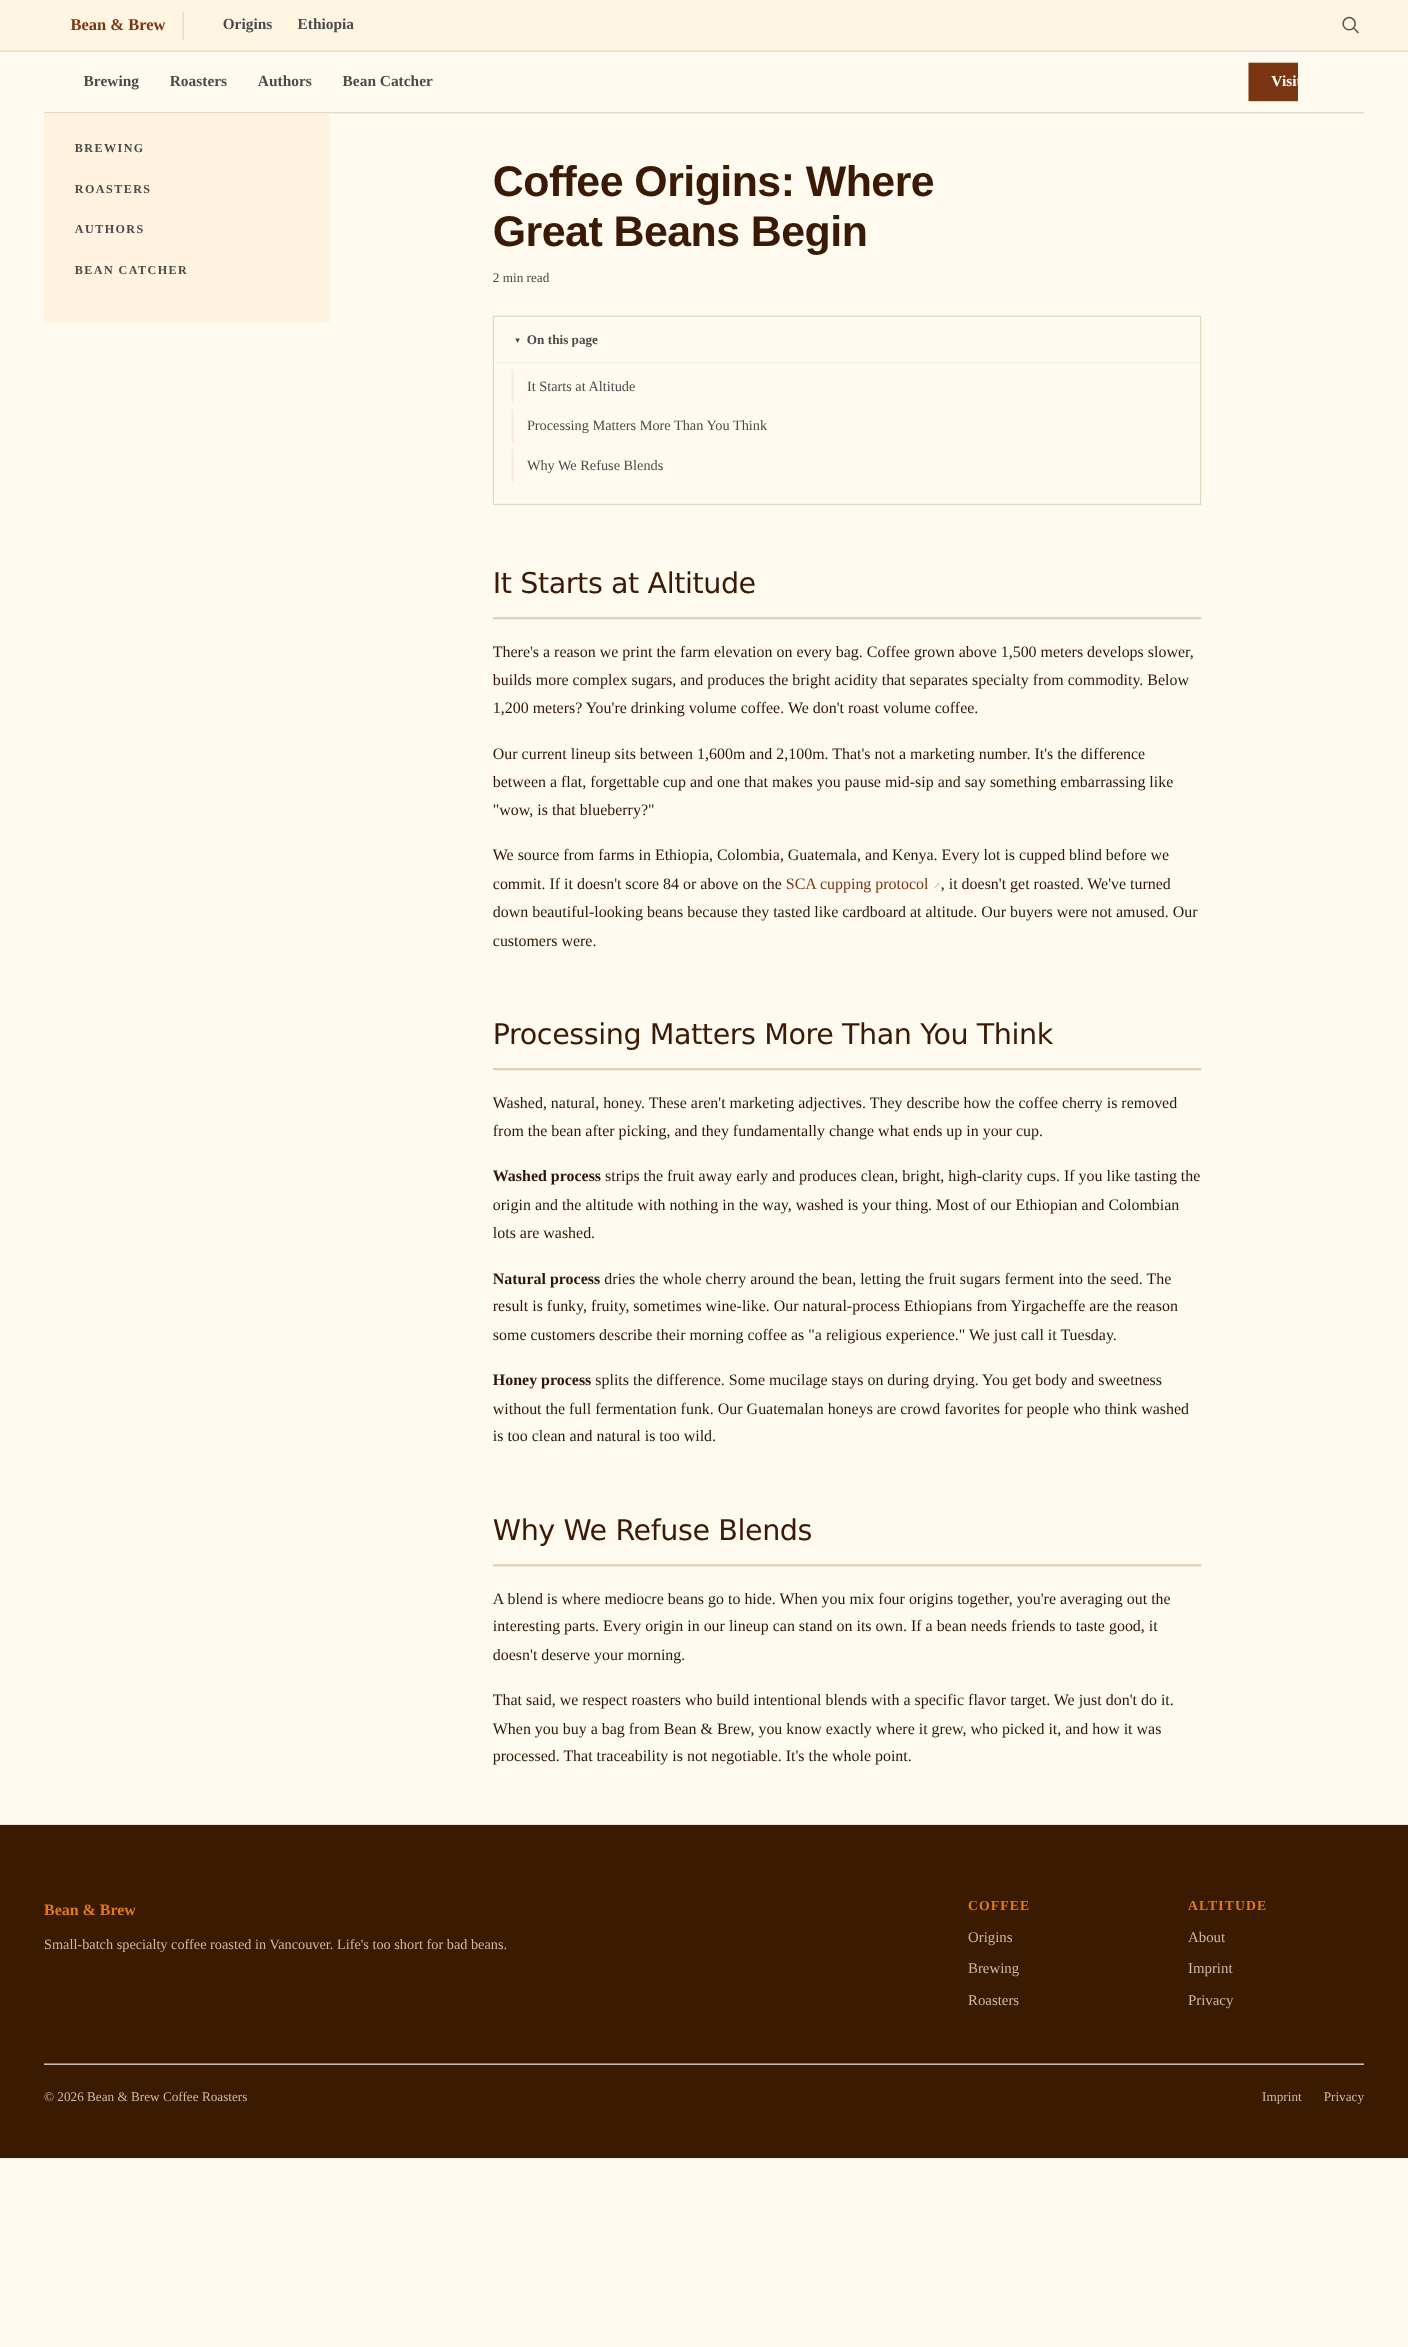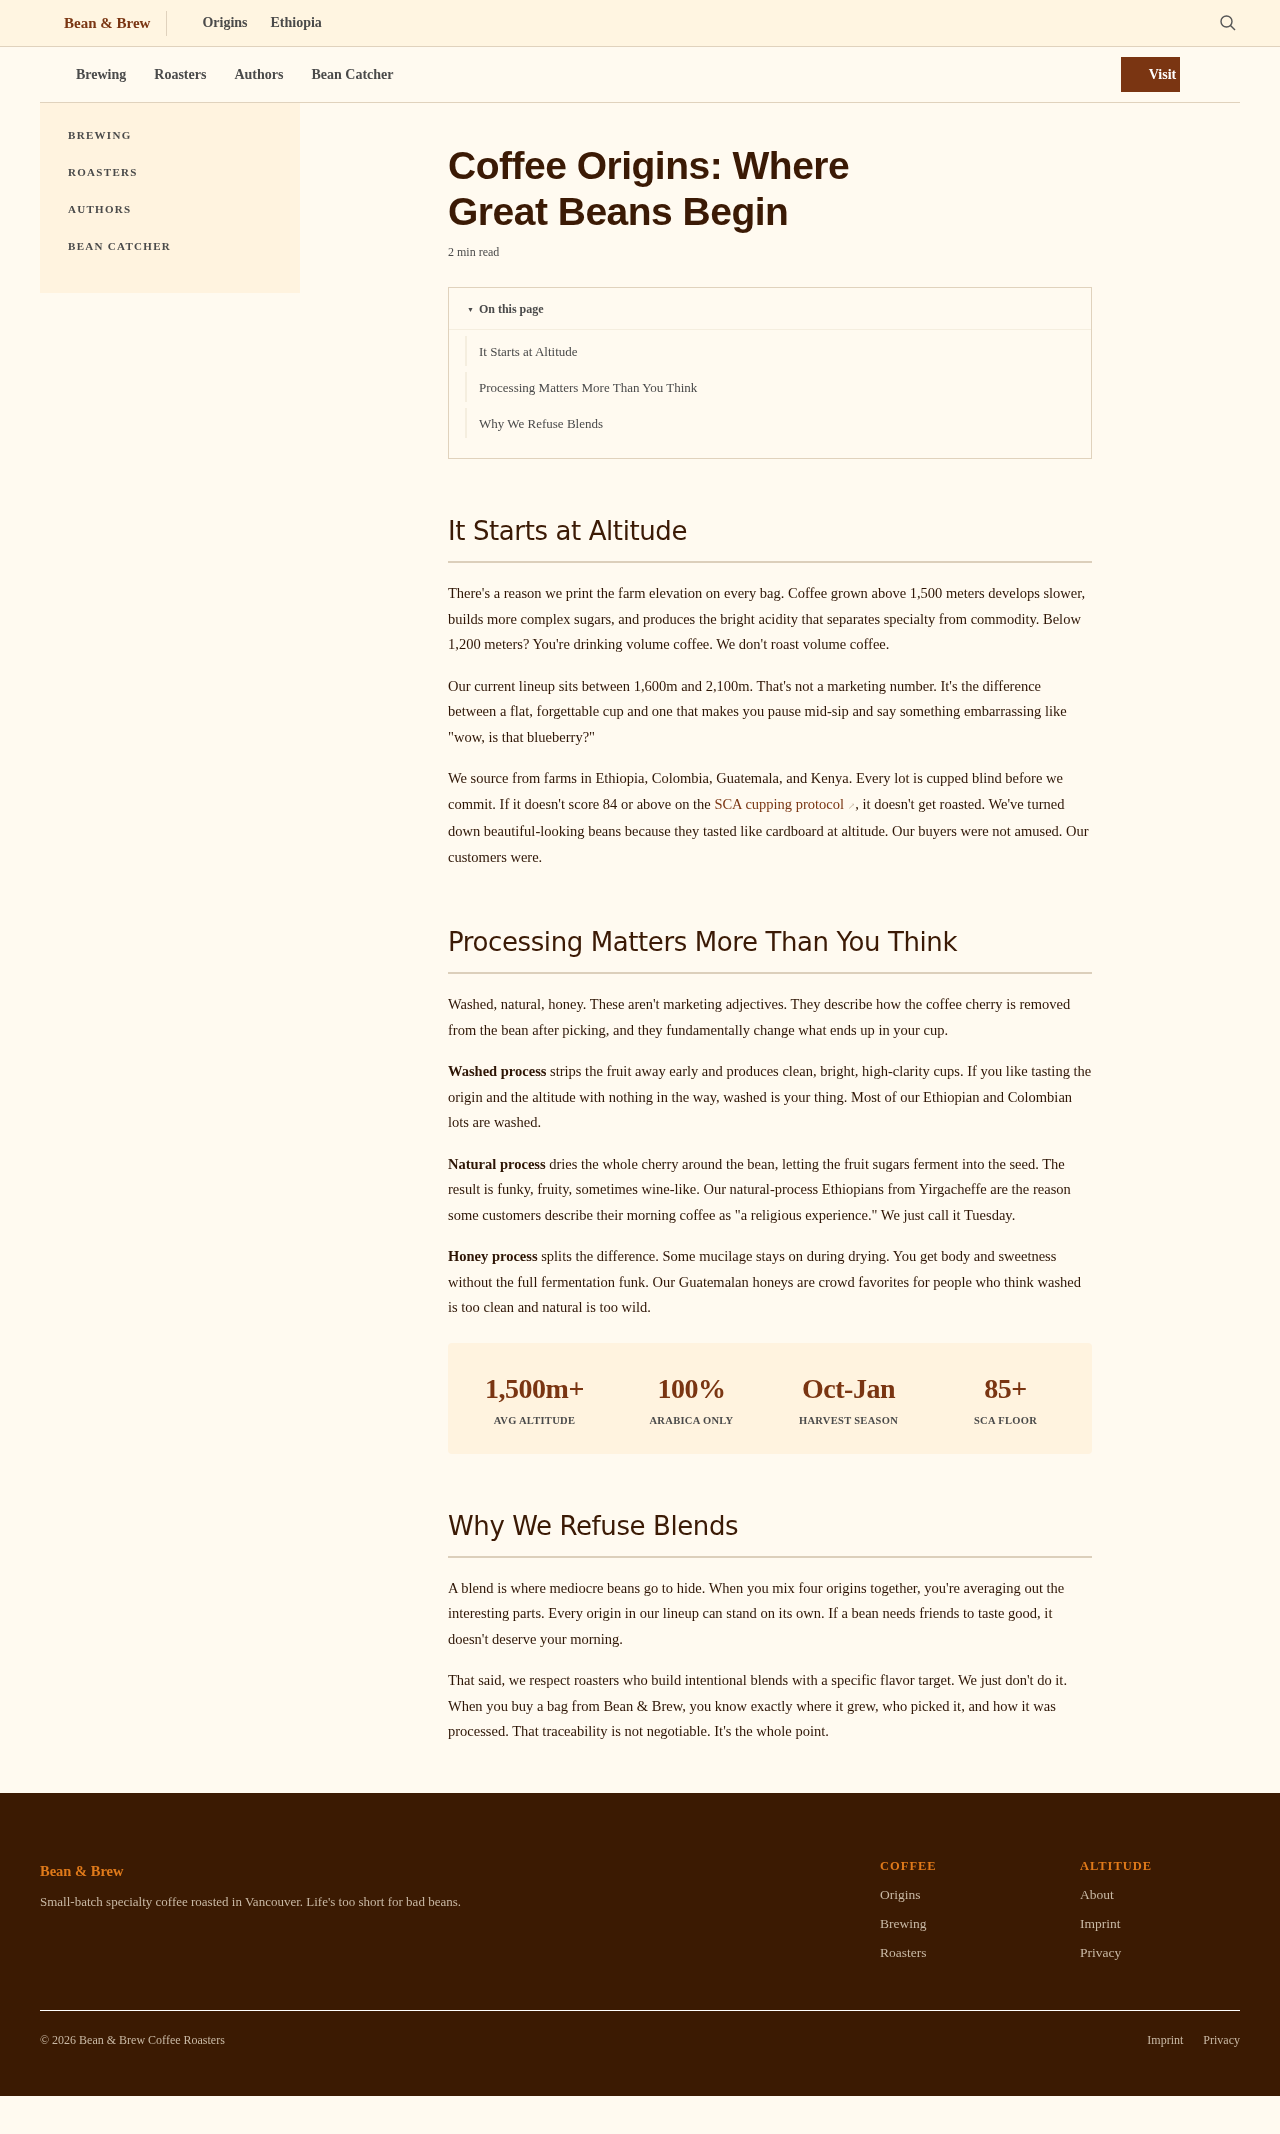--- a/index.html
+++ b/index.html
@@ -32,21 +32,21 @@
   .subnav-wrap { padding: 0 40px; }
   .subnav {
     height: 56px; display: flex; align-items: center;
     padding: 0 36px; border-bottom: 1px solid #e0d2bd;
   }
   .subnav .links { display: flex; gap: 28px; }
   .subnav .links a { font-weight: bold; font-size: 14px; color: #4a4a4a; }
   .subnav .spacer { flex: 1; }
   .visit-btn {
     background: #7a3512; color: #fff; font-weight: bold; font-size: 14px;
-    width: 59px; height: 35px; display: flex; align-items: center; justify-content: center;
+    width: 45px; height: 35px; display: flex; align-items: center; justify-content: center;
     margin-right: 24px;
     padding-left: 24px;
   }
 
   
   .layout { position: relative; }
   .sidebar {
     position: absolute; left: 40px; top: 0;
     width: 260px; height: 190px;
     background: #fff3df;
@@ -186,38 +186,20 @@
       <p><span>We source from farms in Ethiopia, Colombia, Guatemala, and Kenya. Every lot is cupped blind before we commit. If it doesn't score 84 or above on the </span><a class="ext-link"><span>SCA cupping protocol</span> <span class="ext-icon">↗</span></a><span>, it doesn't get roasted. We've turned down beautiful-looking beans because they tasted like cardboard at altitude. Our buyers were not amused. Our customers were.</span></p>
     </section>
 
     <section>
       <h2 class="sec">Processing Matters More Than You Think</h2>
       <p>Washed, natural, honey. These aren't marketing adjectives. They describe how the coffee cherry is removed from the bean after picking, and they fundamentally change what ends up in your cup.</p>
       <p><b>Washed process</b><span> strips the fruit away early and produces clean, bright, high-clarity cups. If you like tasting the origin and the altitude with nothing in the way, washed is your thing. Most of our Ethiopian and Colombian lots are washed.</span></p>
       <p><b>Natural process</b><span> dries the whole cherry around the bean, letting the fruit sugars ferment into the seed. The result is funky, fruity, sometimes wine-like. Our natural-process Ethiopians from Yirgacheffe are the reason some customers describe their morning coffee as "a religious experience." We just call it Tuesday.</span></p>
       <p><b>Honey process</b><span> splits the difference. Some mucilage stays on during drying. You get body and sweetness without the full fermentation funk. Our Guatemalan honeys are crowd favorites for people who think washed is too clean and natural is too wild.</span></p>
 
-      <div class="stats">
-        <div class="stat">
-          <div class="v">1,500m+</div>
-          <div class="l">AVG ALTITUDE</div>
-        </div>
-        <div class="stat">
-          <div class="v">100%</div>
-          <div class="l">ARABICA ONLY</div>
-        </div>
-        <div class="stat">
-          <div class="v">Oct-Jan</div>
-          <div class="l">HARVEST SEASON</div>
-        </div>
-        <div class="stat">
-          <div class="v">85+</div>
-          <div class="l">SCA FLOOR</div>
-        </div>
-      </div>
     </section>
 
     <section>
       <h2 class="sec">Why We Refuse Blends</h2>
       <p>A blend is where mediocre beans go to hide. When you mix four origins together, you're averaging out the interesting parts. Every origin in our lineup can stand on its own. If a bean needs friends to taste good, it doesn't deserve your morning.</p>
       <p>That said, we respect roasters who build intentional blends with a specific flavor target. We just don't do it. When you buy a bag from Bean &amp; Brew, you know exactly where it grew, who picked it, and how it was processed. That traceability is not negotiable. It's the whole point.</p>
     </section>
   </main>
 </div>
 

